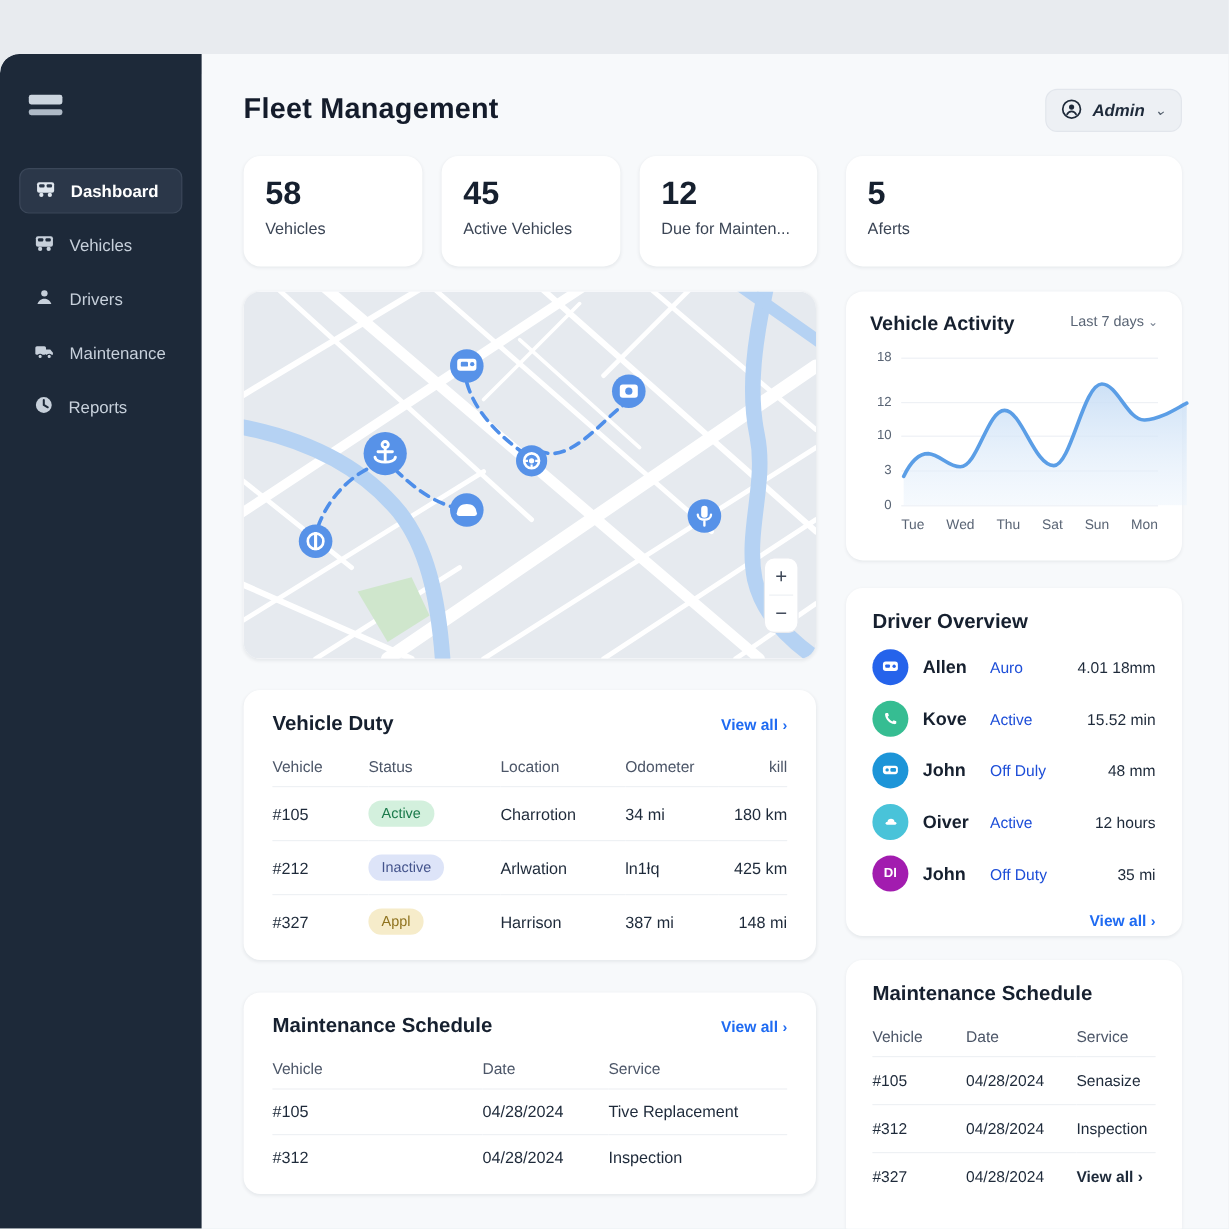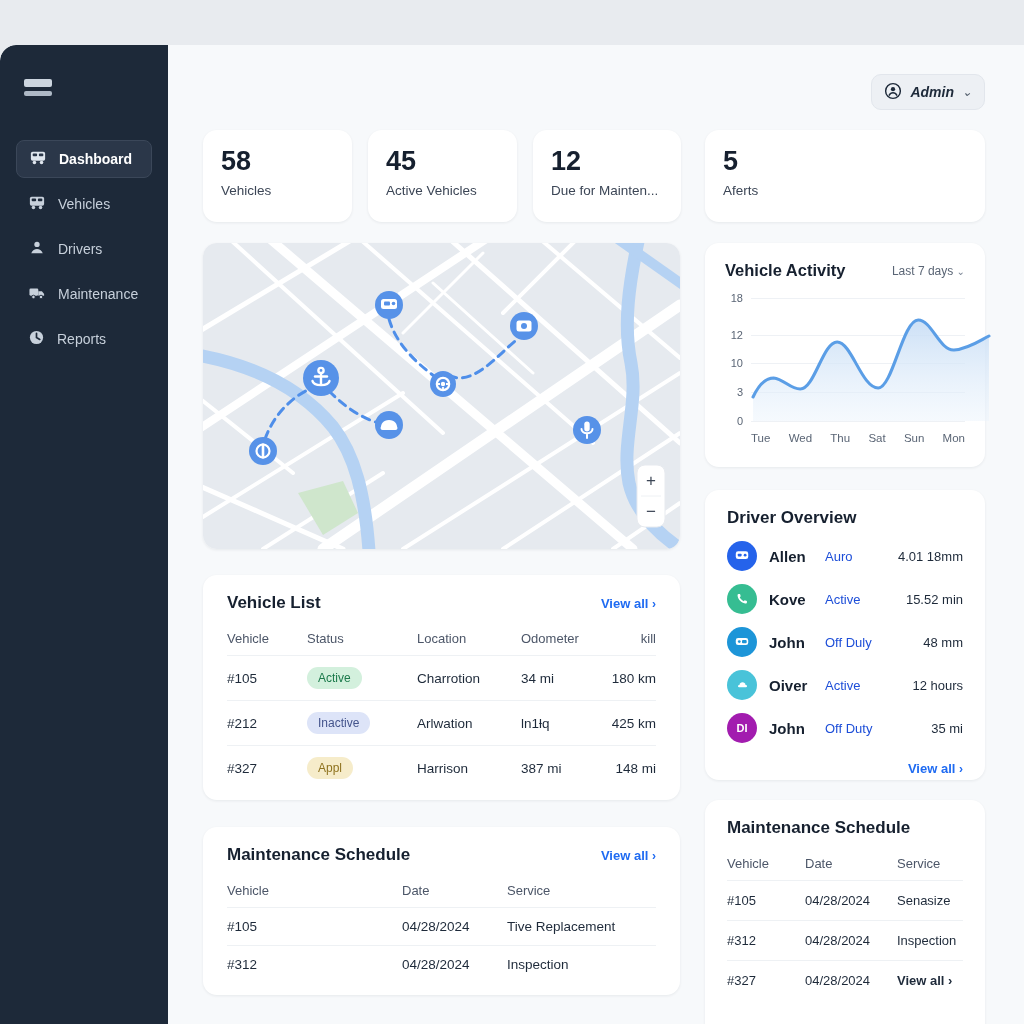--- a/index.html
+++ b/index.html
@@ -37,21 +37,21 @@
   .stat2 { left:200px; width:149px; }
   .stat3 { left:365px; width:148px; }
   .stat4 { left:537px; width:280px; }
 
   
   .map-card { left:35px; top:198px; width:477px; height:306px; overflow:hidden; }
   .map-card svg { display:block; }
 
   
   .chart-card { left:537px; top:198px; width:280px; height:224px; padding:18px 20px 10px 20px; }
-  .chart-head { display:flex; justify-content:space-between; align-items:center; }
+  .chart-head { display:flex; justify-content:space-between; align-items:flex-start; }
   .chart-title { font-size:16.5px; font-weight:bold; color:#16202f; }
   .chart-range { font-size:12px; color:#5a6575; cursor:pointer; }
   .chart-range .chev { font-size:10px; color:#7a8494; }
   .chart-body { position:relative; margin-top:14px; height:130px; }
   .ylab { position:absolute; left:-2px; width:20px; text-align:right; font-size:11px; color:#5a6575; transform:translateY(-6px); }
   .gridline { position:absolute; left:26px; right:0; height:1px; background:#eef1f5; }
   .plot { position:absolute; left:26px; right:0; top:0; bottom:0; }
   .xlabs { display:flex; justify-content:space-between; margin:8px 0 0 26px; font-size:11.5px; color:#5a6575; }
 
   
@@ -157,20 +157,21 @@
               <path d="M9 4.5V9l3.5 2" stroke="#1d2939" stroke-width="1.8" stroke-linecap="round"></path>
             </svg>
         </span>
         <span>Reports</span>
       </div>
     </div>
   </div>
 
   <div class="main">
 
+    <div class="page-title">Fleet Management</div>
 
     <div class="admin-btn">
       <span>
         <svg width="18" height="18" viewBox="0 0 20 20" fill="none">
             <circle cx="10" cy="10" r="8.2" stroke="#1e2a3a" stroke-width="1.6"></circle>
             <circle cx="10" cy="8" r="2.4" fill="#1e2a3a"></circle>
             <path d="M5.5 15.2c1.2-2.4 3-3.2 4.5-3.2s3.3.8 4.5 3.2" stroke="#1e2a3a" stroke-width="1.6"></path>
           </svg>
       </span>
       <span>Admin</span>
@@ -320,21 +321,21 @@
         <span>Wed</span>
         <span>Thu</span>
         <span>Sat</span>
         <span>Sun</span>
         <span>Mon</span>
       </div>
     </div>
 
     <div class="card panel vlist-card">
       <div class="panel-head">
-        <span class="panel-title">Vehicle List</span>
+        <span class="panel-title">Vehicle Duty</span>
         <span class="view-all">
           <span>View all</span> <span class="chev">›</span>
         </span>
       </div>
       <table class="tbl">
         <thead>
           <tr>
             <th style="width:80px">Vehicle</th>
             <th style="width:110px">Status</th>
             <th style="width:104px">Location</th>

